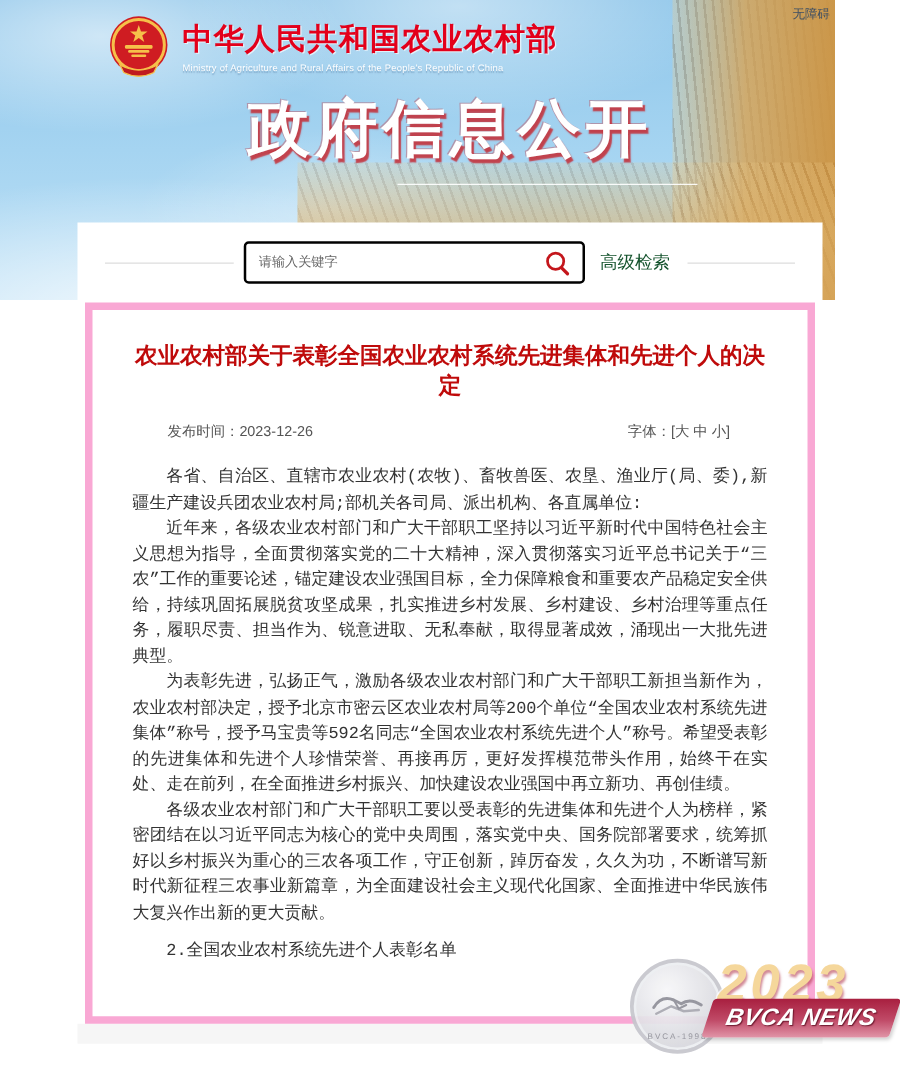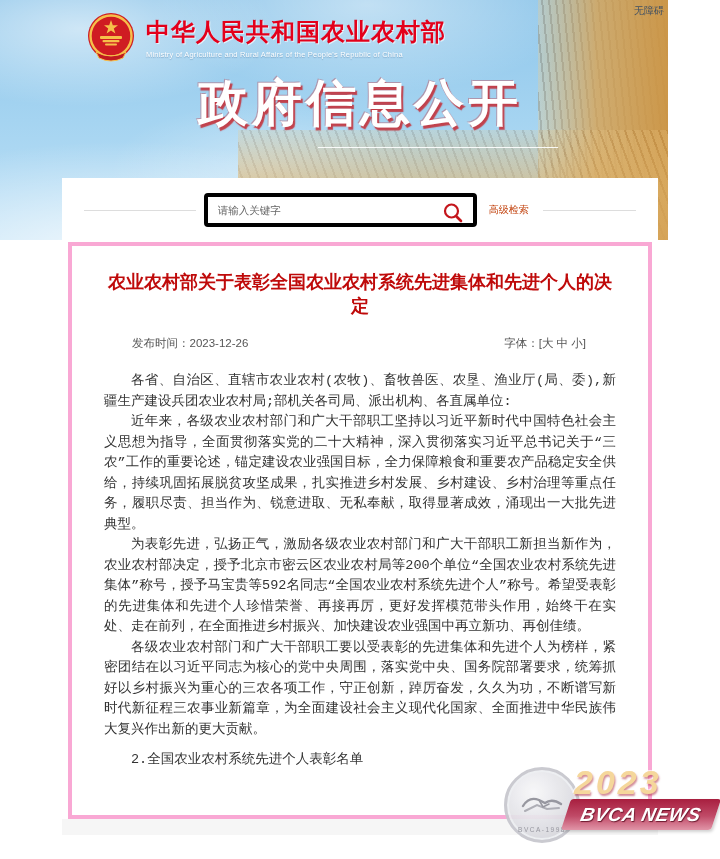--- a/index.html
+++ b/index.html
@@ -41,30 +41,30 @@
       background:rgba(255,255,255,.9); }
 
   
   .panel { position:absolute; top:178px; left:62px; width:596px; background:#fff; z-index:1; }
 
   .search-row { display:flex; align-items:center; height:64px; padding:0 22px; }
   .rule { height:1px; background:#ddd; }
   .rule.left { flex:1.2; }
   .rule.right { flex:1; }
   .search-box { position:relative; width:273px; height:34px; margin-left:8px;
-      border:4px solid #000000; border-radius:4px; background:#fff; }
+      border:2px solid #000000; border-radius:4px; background:#fff; }
   .search-input { width:228px; height:100%; border:none; outline:none; padding-left:10px;
       font-size:10.5px; color:#333; background:transparent; font-family:inherit; }
   .search-input::placeholder { color:#666; }
   .search-btn { position:absolute; right:6px; top:4px; width:28px; height:26px; border:none;
       background:transparent; cursor:pointer; }
-  .advanced { margin:0 14px 0 12px; font-size:10px; color:#c2410c; white-space:nowrap; cursor:pointer; }
+  .advanced { margin:0 14px 0 12px; font-size:14px; color:#14532d; white-space:nowrap; cursor:pointer; }
 
   
-  .doc-box { margin:0 6px; border:4px solid #f9a8d4; background:#fff; min-height:577px; position:relative; }
+  .doc-box { margin:0 6px; border:6px solid #f9a8d4; background:#fff; min-height:577px; position:relative; }
   .doc-title { padding:24px 30px 0; text-align:center; font-size:18px; font-weight:bold;
       color:#bf0a0a; line-height:24px; }
   .doc-meta { display:flex; justify-content:space-between; padding:18px 62px 0 60px;
       font-size:11.5px; color:#555;text-align:right; }
   .doc-meta .fontsize { cursor:pointer; }
   .doc-body { padding:20px 32px 0; font-size:13.5px; line-height:20.5px; color:#333;
       text-align:justify;font-family:Liberation Mono, monospace; }
   .doc-body p { text-indent:2em; margin:0; }
   .attachments { margin-top:10px; }
   .attach-line1 { text-indent:2em; }
@@ -73,21 +73,21 @@
   .panel-footer { height:16px; background:#f6f6f6; }
 
   
   .watermark { position:absolute; right:2px; bottom:10px; width:218px; height:84px; z-index:2; }
   .wm-emblem { position:absolute; left:4px; top:2px; width:76px; height:76px; border-radius:50%;
       background:radial-gradient(circle at 38% 32%, #f7f7f9, #d7d7dd 75%);
       border:3px solid #c6c6cd; opacity:.92; box-shadow:inset 0 0 0 2px #eceef1; }
   .wm-emblem svg { position:absolute; left:12px; top:14px; }
   .wm-emblem-text { position:absolute; bottom:7px; width:100%; text-align:center;
       font-size:6.5px; letter-spacing:1.5px; color:#8f8f98; }
-  .wm-year { position:absolute; left:74px; top:-2px; font-size:34px; font-weight:bold;
+  .wm-year { position:absolute; left:74px; top:-2px; font-size:42px; font-weight:bold;
       font-style:italic; letter-spacing:3px; color:#f5d79b;
       text-shadow:1px 2px 2px rgba(180,60,80,.6), -1px -1px 0 rgba(255,255,255,.7); }
   .wm-banner { position:absolute; left:66px; top:34px; width:150px; height:31px;
       background:linear-gradient(180deg,#a81f3f 0%, #c04a67 55%, #e195a8 100%);
       transform:skewX(-18deg); border-radius:3px; box-shadow:2px 2px 3px rgba(0,0,0,.18);
       display:flex; align-items:center; justify-content:center; }
   .wm-banner span { transform:skewX(6deg); font-size:19px; font-weight:bold; font-style:italic;
       color:#fff; letter-spacing:.5px; text-shadow:1px 1px 1px rgba(90,10,30,.85); }
 </style>
 </head>

